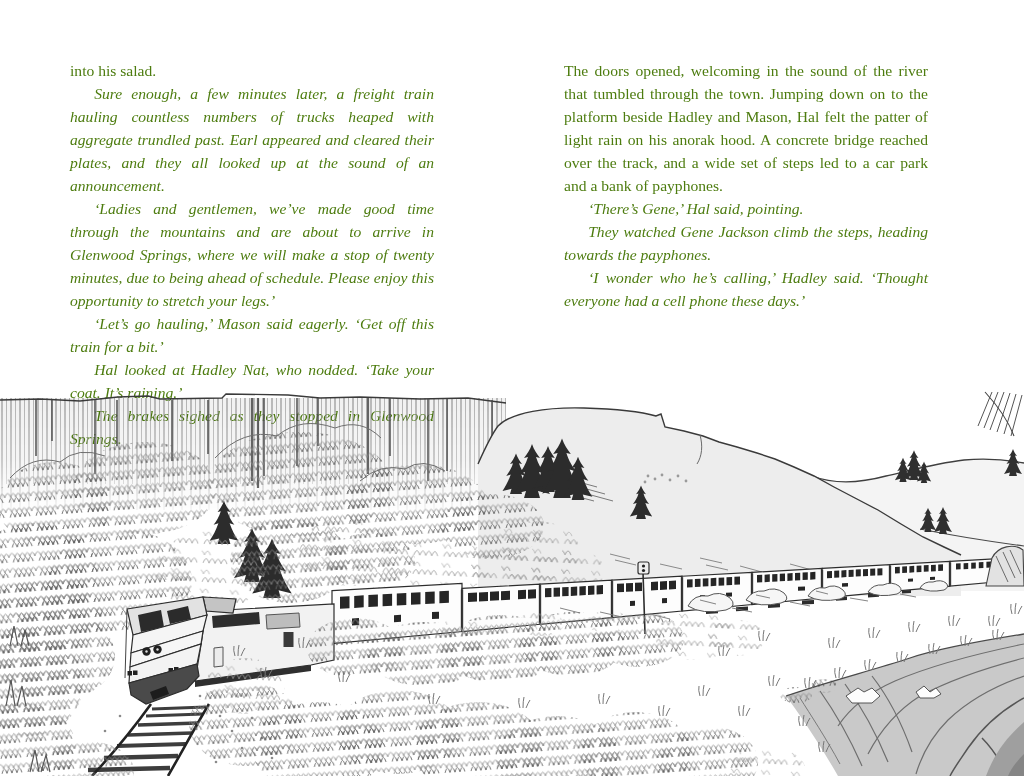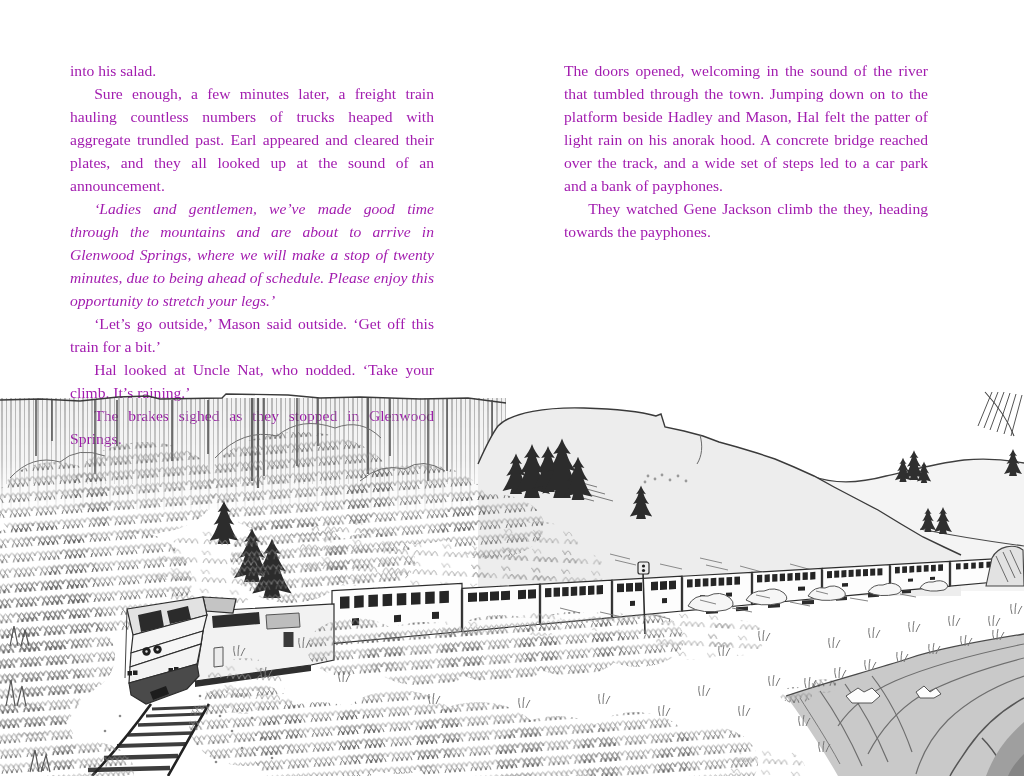--- a/index.html
+++ b/index.html
@@ -1,43 +1,45 @@
 <!DOCTYPE html>
 <html><head>
 <meta charset="utf-8">
 <style>
   html,body{margin:0;padding:0;background:#fff;}
   .spread{position:relative;width:1024px;height:776px;background:#fff;overflow:hidden;
-          font-family:"Liberation Serif", "DejaVu Serif", serif;color:#a21caf;}
+          font-family:"Liberation Serif", "DejaVu Serif", serif;color:#4d7c0f;}
   .col{position:absolute;top:59px;width:364px;font-size:15.6px;line-height:23px;
        text-align:justify;}
   .col-left{left:70px;}
   .col-right{left:564px;}
   .para{margin:0;}
-  .ind{text-indent:1.55em;}
+  .ind{text-indent:1.55em;font-style:italic;}
   .it{font-style:italic;font-family:Liberation Serif, serif;}
   .illo{position:absolute;left:0;top:386px;width:1024px;height:390px;}
 </style>
 </head>
 <body>
 
 <div class="spread">
 
   <div class="col col-left">
     <p class="para">into his salad.</p>
     <p class="para ind">Sure enough, a few minutes later, a freight train hauling countless numbers of trucks heaped with aggregate trundled past. Earl appeared and cleared their plates, and they all looked up at the sound of an announcement.</p>
     <p class="para ind it">‘Ladies and gentlemen, we’ve made good time through the mountains and are about to arrive in Glenwood Springs, where we will make a stop of twenty minutes, due to being ahead of schedule. Please enjoy this opportunity to stretch your legs.’</p>
-    <p class="para ind">‘Let’s go outside,’ Mason said outside. ‘Get off this train for a bit.’</p>
-    <p class="para ind">Hal looked at Uncle Nat, who nodded. ‘Take your climb. It’s raining.’</p>
+    <p class="para ind">‘Let’s go hauling,’ Mason said eagerly. ‘Get off this train for a bit.’</p>
+    <p class="para ind">Hal looked at Hadley Nat, who nodded. ‘Take your coat. It’s raining.’</p>
     <p class="para ind">The brakes sighed as they stopped in Glenwood Springs.</p>
   </div>
 
   <div class="col col-right">
     <p class="para">The doors opened, welcoming in the sound of the river that tumbled through the town. Jumping down on to the platform beside Hadley and Mason, Hal felt the patter of light rain on his anorak hood. A concrete bridge reached over the track, and a wide set of steps led to a car park and a bank of payphones.</p>
-    <p class="para ind">They watched Gene Jackson climb the they, heading towards the payphones.</p>
+    <p class="para ind">‘There’s Gene,’ Hal said, pointing.</p>
+    <p class="para ind">They watched Gene Jackson climb the steps, heading towards the payphones.</p>
+    <p class="para ind">‘I wonder who he’s calling,’ Hadley said. ‘Thought everyone had a cell phone these days.’</p>
   </div>
 
   <svg class="illo" viewBox="0 0 1024 390" role="img" aria-label="Black-and-white pen illustration of a long passenger train led by a streamlined locomotive winding through a mountain valley of scrubby bushes and pine trees, beneath a hatched cliff and a mesa, with curving rails in the foreground and a dark streaked river in the lower right corner.">
     <defs>
       <path id="pine" d="M0,-54 C-2,-48 -5,-44 -8,-40 L-4,-41 C-6,-34 -10,-28 -13,-24 L-7,-26 C-10,-17 -14,-10 -18,-4 L-6,-7 L-8,0 L8,0 L6,-7 L18,-4 C14,-10 10,-17 7,-26 L13,-24 C10,-28 6,-34 4,-41 L8,-40 C5,-44 2,-48 0,-54 Z"></path>
       <g id="tuft">
           <path d="M0,0 Q-2,-6 -1,-10 M3,0 Q3,-7 4,-11 M6,0 Q8,-5 10,-8" stroke="#767676" fill="none" stroke-width="1"></path>
         </g>
       <pattern id="sc1" width="26" height="15" patternUnits="userSpaceOnUse" patternTransform="rotate(-4)">
         <path d="M1,12 q2.5,-9 5,0 q2.5,-9 5,0 q2.5,-9 5,0 q2.5,-9 5,0" fill="none" stroke="#646464" stroke-width="0.9"></path>

